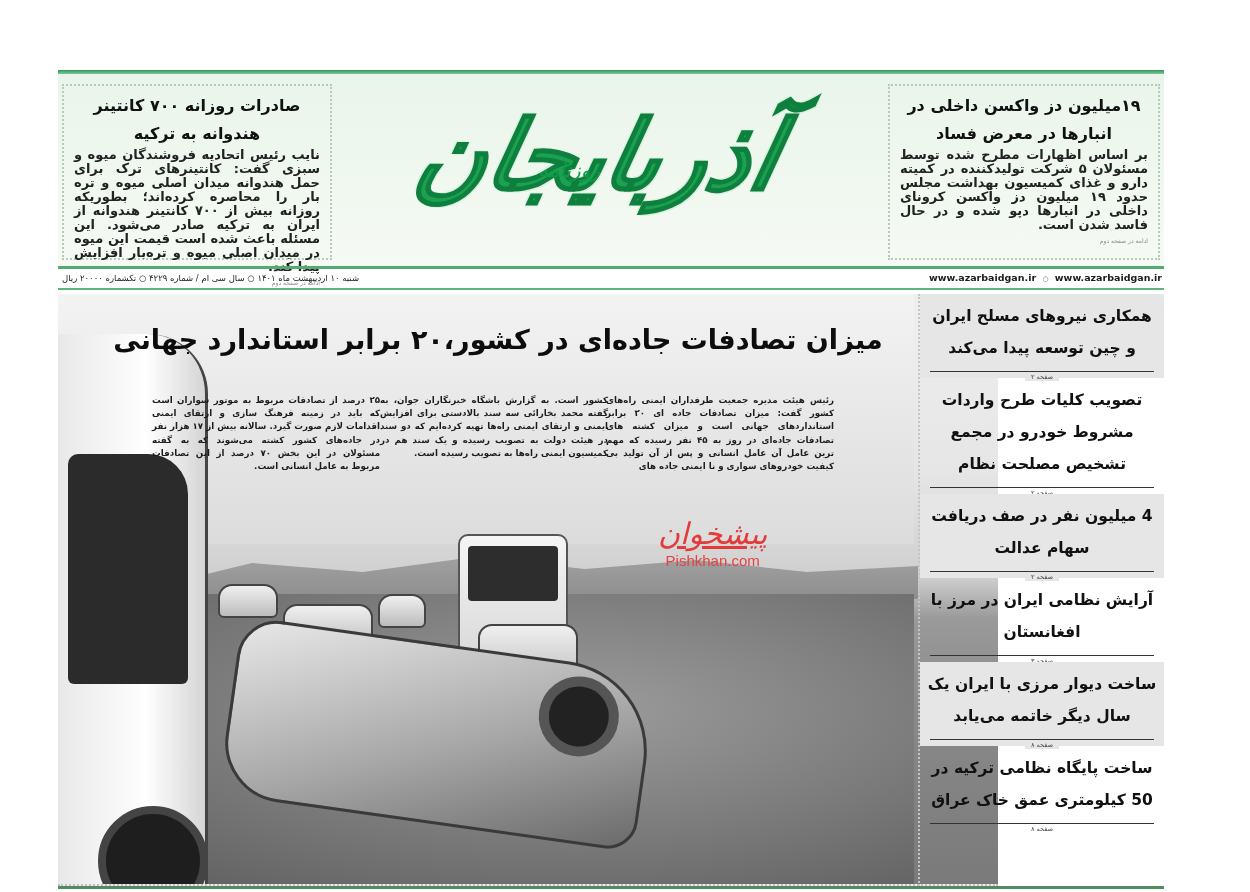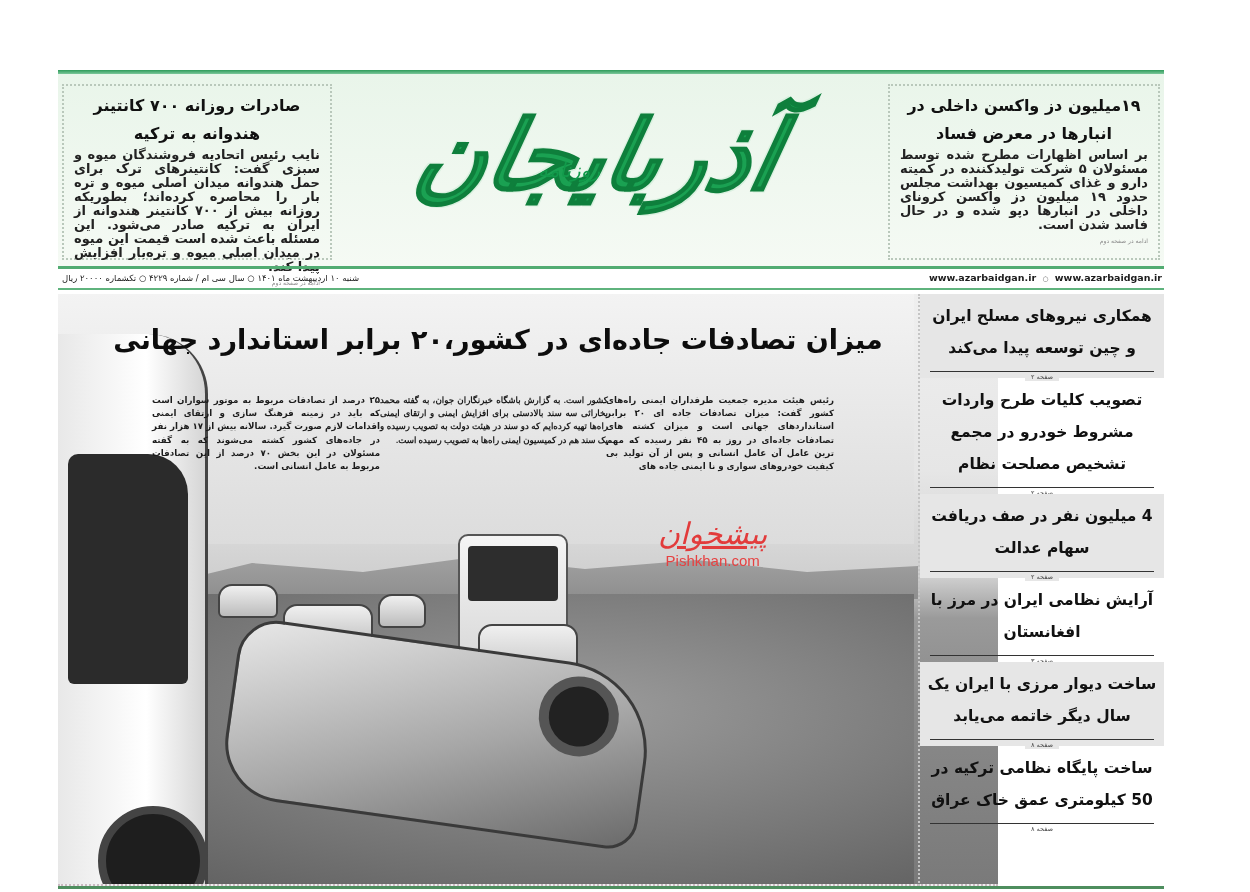--- a/index.html
+++ b/index.html
@@ -52,21 +52,21 @@
   .photo .car { position: absolute; background: linear-gradient(#f0f0f0, #bcbcbc); border: 2px solid #444; border-radius: 14px 14px 6px 6px; }
   .photo .wreck { position: absolute; left: 170px; top: 350px; width: 420px; height: 180px; background: linear-gradient(160deg, #e8e8e8, #a7a7a7 55%, #6a6a6a); border: 3px solid #3a3a3a; border-radius: 40px 90px 30px 60px; transform: rotate(8deg); }
   .photo .wreck .tire { position: absolute; right: 30px; top: 10px; width: 80px; height: 80px; border-radius: 50%; background: #222; border: 10px solid #555; }
 
   .headline { position: absolute; left: 40px; top: 30px; width: 800px; direction: rtl; text-align: center;
     font-weight: bold; font-size: 27px; color: #0d0d0d; letter-spacing: -0.3px; white-space: nowrap; }
 
   .lead { position: absolute; top: 100px; width: 228px; direction: rtl; text-align: justify; text-align-last: right;
     font-size: 8.7px; line-height: 13.2px; font-weight: bold; color: #1c1c1c; }
   .lead.c1 { left: 548px; }
-  .lead.c2 { left: 322px; font-family: Liberation Serif, serif; }
+  .lead.c2 { left: 322px; }
   .lead.c3 { left: 94px; }
 
   .watermark { position: absolute; left: 600px; top: 222px; text-align: center; color: #e23b3b; }
   .watermark .fa { font-family: "DejaVu Serif", serif; font-style: italic; font-size: 30px; direction: rtl; line-height: 36px; text-decoration: underline; }
   .watermark .en { font-family: "Liberation Sans", sans-serif; font-size: 15px; color: #e64141; }
 
   
   .sidebar { position: absolute; left: 860px; top: 224px; width: 246px; height: 592px; direction: rtl; border-left: 2px dotted #c5c5c5; }
   .sb-item { position: relative; padding: 6px 6px 0 6px; text-align: center; }
   .sb-item.shaded { background: #e6e6e6; }

